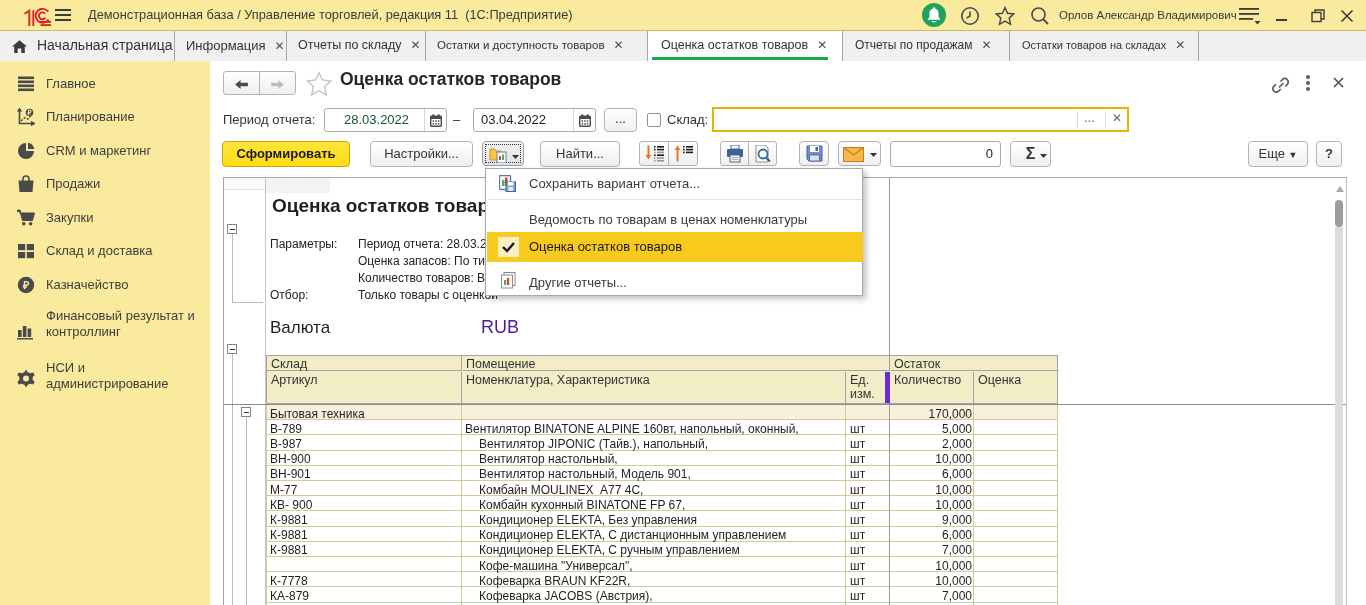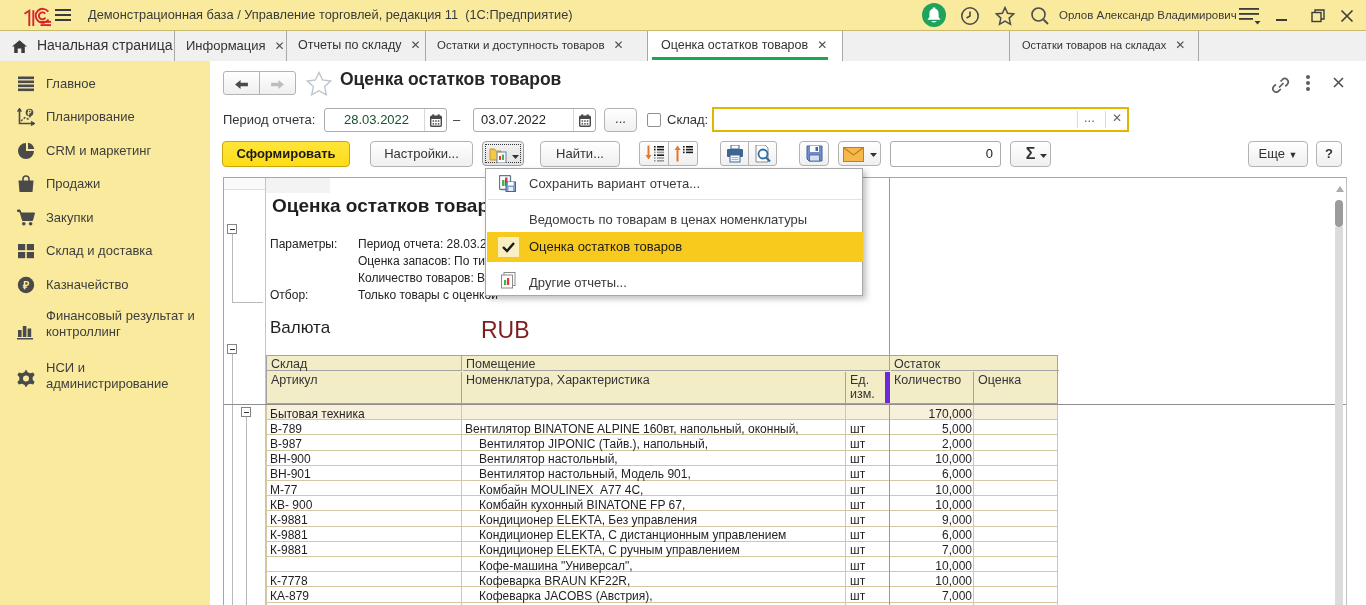--- a/index.html
+++ b/index.html
@@ -90,20 +90,21 @@
  <div class="tabsep" style="left:174px"></div>
  <div class="tab" style="left:186px;font-size:13px">Информация<span class="tabx">✕</span></div>
  <div class="tabsep" style="left:286px"></div>
  <div class="tab" style="left:298px">Отчеты по складу<span class="tabx">✕</span></div>
  <div class="tabsep" style="left:425px"></div>
  <div class="tab" style="left:437px;font-size:11.5px">Остатки и доступность товаров<span class="tabx">✕</span></div>
  <div class="tabsep" style="left:647px"></div>
  <div id="activetab" class="tab" style="left:648px;width:194px"><span style="margin-left:13px">Оценка остатков товаров</span><span class="tabx">✕</span></div>
  <div id="greenline" style="left:652px;width:176px"></div>
  <div class="tabsep" style="left:842px"></div>
+ <div class="tab" style="left:855px;font-size:12px">Отчеты по продажам<span class="tabx">✕</span></div>
  <div class="tabsep" style="left:1009px"></div>
  <div class="tab" style="left:1022px;font-size:11px">Остатки товаров на складах<span class="tabx">✕</span></div>
  <div class="tabsep" style="left:1198px"></div>
 </div>
 
 <div id="sidebar">
  <svg class="sbicon" style="top:14px" viewBox="0 0 18 18">
       <g fill="#4A4A4A">
         <rect x="1" y="1.5" width="16" height="2.6"></rect>
         <rect x="1" y="5.5" width="16" height="2.6"></rect>
@@ -216,21 +217,21 @@
         <rect x="5.2" y="6.3" width="1.5" height="1.5"></rect>
         <rect x="7.8" y="6.3" width="1.5" height="1.5"></rect>
         <rect x="2.6" y="9.1" width="1.5" height="1.5"></rect>
         <rect x="5.2" y="9.1" width="1.5" height="1.5"></rect>
         <rect x="7.8" y="9.1" width="1.5" height="1.5"></rect>
       </g>
     </svg>
 </div>
 <div class="abs" style="left:453px;top:112px">–</div>
 <div class="inp" style="left:473px;top:108px;width:123px;height:24px">
-  <div class="abs" style="left:7px;top:3px;color:#222">03.07.2022</div>
+  <div class="abs" style="left:7px;top:3px;color:#222">03.04.2022</div>
   <div class="abs" style="left:99px;top:0;width:1px;height:22px;background:#D6D6D6"></div>
   <svg class="abs" style="left:105px;top:5px" width="12" height="13" viewBox="0 0 12 13">
       <rect x="0.7" y="2.2" width="10.6" height="10" rx="1" fill="none" stroke="#4a4a4a" stroke-width="1.4"></rect>
       <rect x="0.7" y="2.2" width="10.6" height="2.8" fill="#4a4a4a"></rect>
       <rect x="2.2" y="0.4" width="2.1" height="2.4" fill="#4a4a4a"></rect>
       <rect x="7.6" y="0.4" width="2.1" height="2.4" fill="#4a4a4a"></rect>
       <g fill="#4a4a4a">
         <rect x="2.6" y="6.3" width="1.5" height="1.5"></rect>
         <rect x="5.2" y="6.3" width="1.5" height="1.5"></rect>
         <rect x="7.8" y="6.3" width="1.5" height="1.5"></rect>
@@ -373,21 +374,21 @@
   <div class="abs" style="left:22px;top:239px;width:1px;height:189px;background:#B9B9B9"></div>
 
   <div class="abs" style="left:48px;top:17px;font-size:19px;font-weight:bold;color:#1f1f1f">Оценка остатков товаров</div>
   <div class="abs" style="left:46px;top:59px;color:#222">Параметры:</div>
   <div class="abs" style="left:134px;top:59px;color:#222">Период отчета: 28.03.2022 - 03.04.2022</div>
   <div class="abs" style="left:134px;top:76px;color:#222">Оценка запасов: По типам цен (Закупочная)</div>
   <div class="abs" style="left:134px;top:93px;color:#222">Количество товаров: В единицах хранения</div>
   <div class="abs" style="left:46px;top:110px;color:#222">Отбор:</div>
   <div class="abs" style="left:134px;top:110px;color:#222">Только товары с оценкой</div>
   <div class="abs" style="left:46px;top:140px;font-size:17px;color:#1f1f1f">Валюта</div>
-  <div class="abs" style="left:257px;top:139px;font-size:23px;color:#7f1d1d">RUB</div>
+  <div class="abs" style="left:257px;top:139px;font-size:18px;color:#4c1d95">RUB</div>
 
   <div class="abs" style="left:42px;top:177px;width:792px;height:49px;background:#F2ECC7;border:1px solid #A3A3A3;font-size:12.5px;color:#333">
     <div class="abs" style="left:0;top:0;width:195px;height:15px;border-right:1px solid #A3A3A3;border-bottom:1px solid #A3A3A3;padding:1px 0 0 4px">Склад</div>
     <div class="abs" style="left:196px;top:0;width:427px;height:15px;border-right:1px solid #A3A3A3;border-bottom:1px solid #A3A3A3;padding:1px 0 0 3px">Помещение</div>
     <div class="abs" style="left:624px;top:0;width:168px;height:15px;border-bottom:1px solid #A3A3A3;padding:1px 0 0 3px">Остаток</div>
     <div class="abs" style="left:196px;top:16px;width:383px;height:31px;border-right:1px solid #A3A3A3;padding:1px 0 0 3px">Номенклатура, Характеристика</div>
     <div class="abs" style="left:0;top:16px;width:195px;height:31px;border-right:1px solid #A3A3A3;padding:1px 0 0 4px">Артикул</div>
     <div class="abs" style="left:580px;top:16px;width:43px;height:31px;border-right:5px solid #6d28d9;padding:1px 0 0 3px">Ед.<br>изм.</div>
     <div class="abs" style="left:624px;top:16px;width:83px;height:31px;border-right:1px solid #A3A3A3;padding:1px 0 0 3px">Количество</div>
     <div class="abs" style="left:708px;top:16px;width:84px;height:31px;padding:1px 0 0 3px">Оценка</div>

